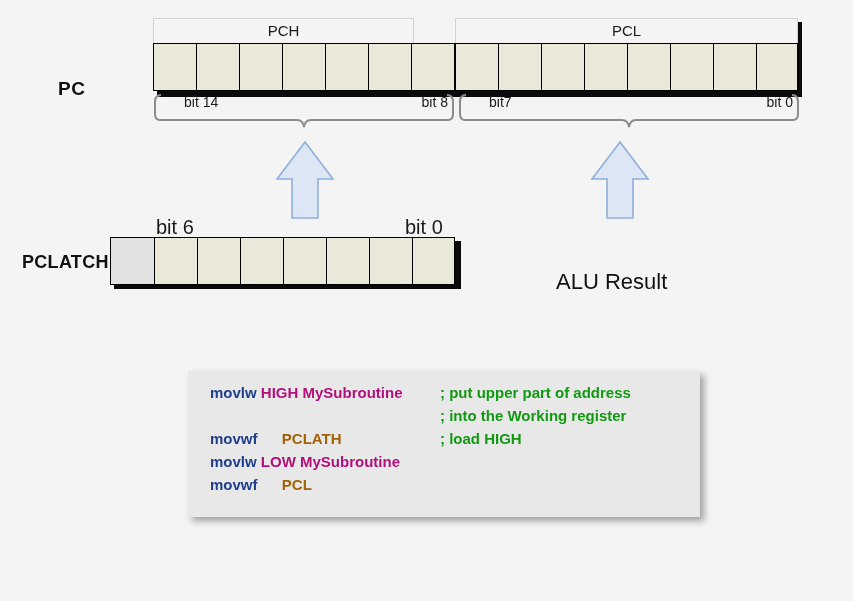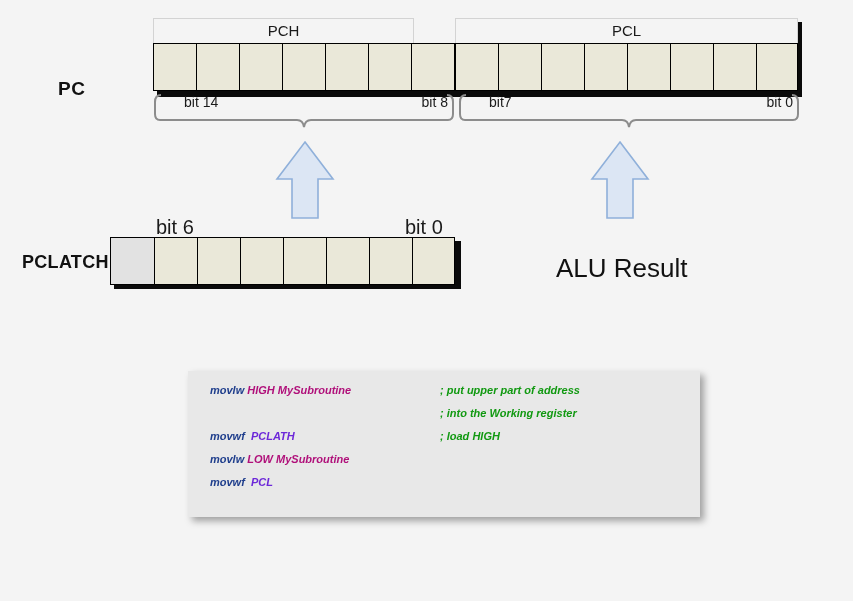--- a/index.html
+++ b/index.html
@@ -89,22 +89,23 @@
   }
   .lbl-pclatch {
     position: absolute;
     font-size: 18px;
     font-weight: bold;
     color: #111;
     letter-spacing: .3px;
   }
   .lbl-alu {
     position: absolute;
-    font-size: 26px;
-    color: #111;
+    font-size: 22px;
+    color: #111;
+    margin-top: 16px;
   }
   .lbl-bit {
     position: absolute;
     font-size: 20px;
     color: #1a1a1a;
   }
 
   
   #sample-code-title {
     position: absolute;
@@ -118,28 +119,27 @@
     left: 188px;
     top: 371px;
     width: 512px;
     height: 146px;
     background: #e8e8e8;
     box-shadow: 4px 4px 7px rgba(0,0,0,.35);
   }
   .code-line {
     position: absolute;
     font-family: "Liberation Sans", sans-serif;
-    font-size: 11px;
+    font-size: 15px;
     font-weight: bold;
     white-space: pre;
-    font-style: italic;
   }
   .code-line .op      { color: #1f3e8c; }
   .code-line .operand { color: #b0107a; }
-  .code-line .reg     { color: #6d28d9; }
+  .code-line .reg     { color: #a16207; margin-left: 16px; }
   .code-line .cmt     { color: #119911; }
   .col-a { left: 22px; }
   .col-b { left: 252px; }
 </style>
 </head>
 <body>
 
 <div id="stage">
 
   <div class="lbl-pc" style="left:58px; top:78px;">PC</div>

